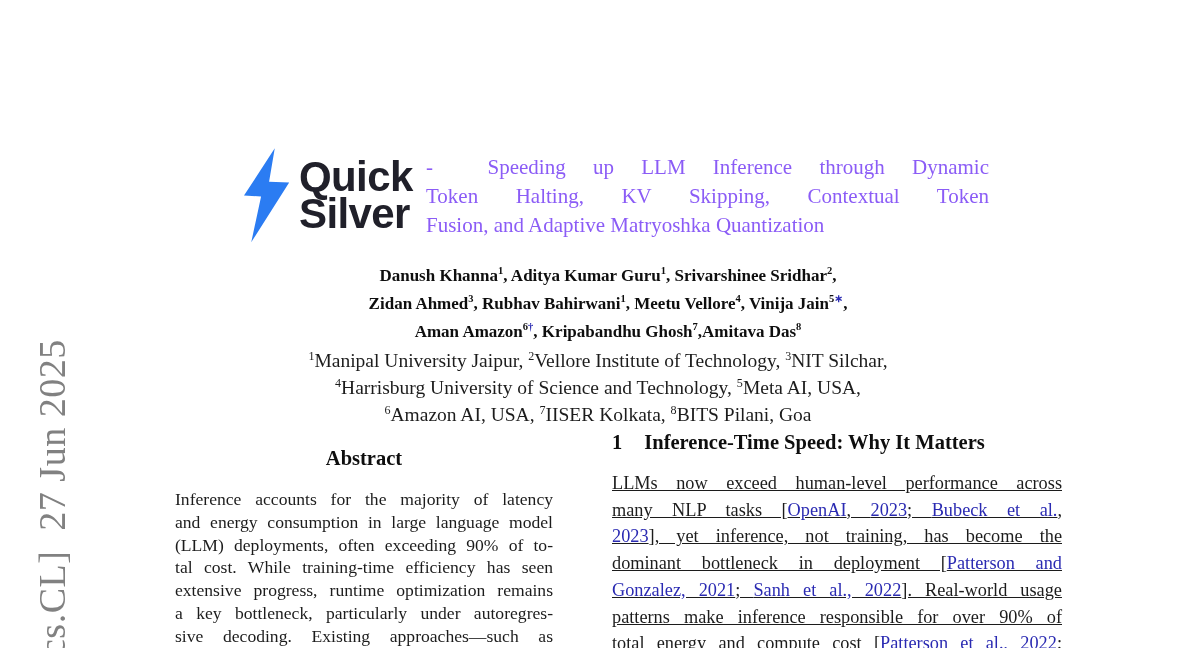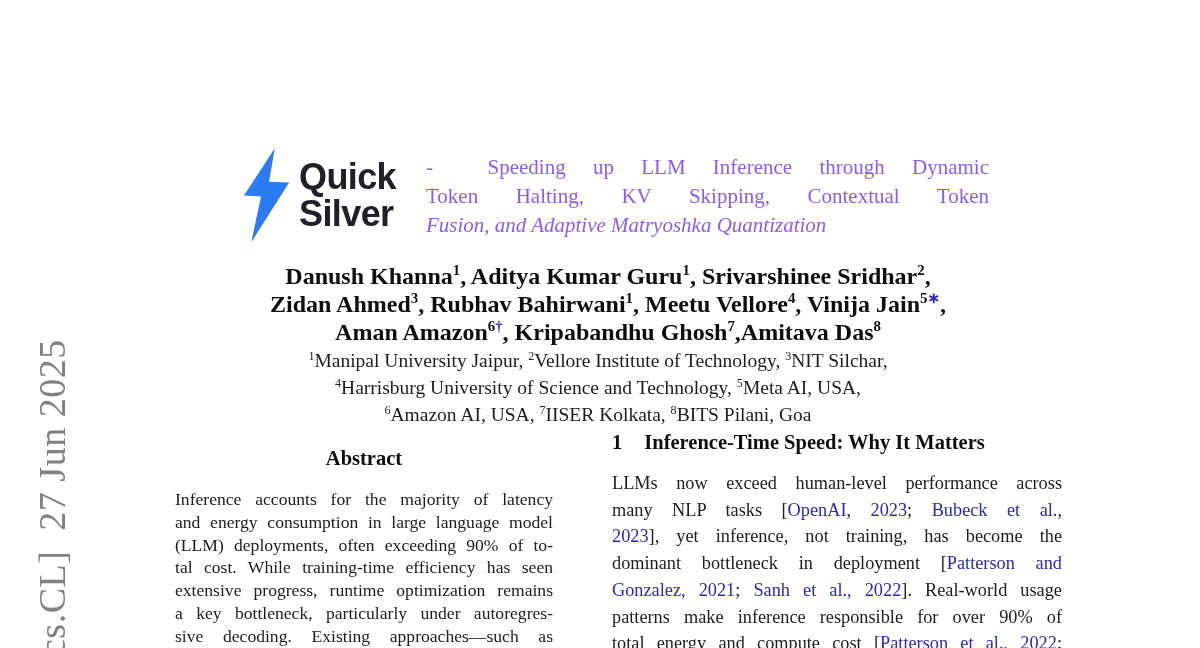--- a/index.html
+++ b/index.html
@@ -17,50 +17,50 @@
     font-size:38px; letter-spacing:0.5px; color:var(--banner,#818181);
     white-space:pre;
   }
 
   
   #logo { left:238px; top:147px; width:158px; height:96px; display:flex; align-items:center; }
   #logo svg { width:58px; height:94px; flex:0 0 auto; color:var(--bolt,#2b7cf2); }
   #logo svg path { fill:currentColor; }
   .logotext {
     font-family:"Liberation Sans", sans-serif; font-weight:bold;
-    font-size:36px; line-height:37px; letter-spacing:-0.6px;
+    font-size:42px; line-height:37px; letter-spacing:-0.6px;
     color:var(--logo-text,#20202a); margin-left:3px;
   }
 
   
   #paper-title { left:402px; top:153px; width:563px; font-size:21px; line-height:29.2px; color:#8b5cf6;margin-left:24px; }
   #paper-title .line { text-align:justify; text-align-last:justify; }
-  #paper-title .line:last-child { text-align-last:left;font-style:italic; }
+  #paper-title .line:last-child { text-align-last:left; }
 
   
   #author-list  { left:134px; top:262px; width:948px; text-align:center;
-                  font-weight:bold; font-size:24px; line-height:28px; color:#0e0e0e; }
+                  font-weight:bold; font-size:17px; line-height:28px; color:#0e0e0e; }
   #affiliation-list { left:124px; top:347px; width:948px; text-align:center;
                   font-size:19.5px; line-height:27.2px; }
 
   .sup  { vertical-align:super; font-size:0.62em; line-height:0; }
   .cite { color:var(--citation,#2a2ab2); }
 
   
   #abstract-column { left:175px; top:431px; width:378px; }
   #abstract-heading { text-align:center; font-weight:bold; font-size:20.5px; color:#0e0e0e;margin-top:16px; }
   #abstract-text { margin-top:18px; font-size:17.6px; line-height:22.8px; }
   #abstract-text .line { text-align:justify; text-align-last:justify; }
 
   
   #section-column { left:612px; top:431px; width:450px; }
   #section-heading { display:flex; font-weight:bold; font-size:20.5px; color:#0e0e0e; }
   #section-number { margin-right:22px; }
   #section-text { margin-top:16px; font-size:18.3px; line-height:26.7px; }
-  #section-text .line { text-align:justify; text-align-last:justify; }
+  #section-text .line { text-align:justify; text-align-last:justify;text-decoration:underline; }
 </style>
 </head>
 <body>
 
 <div id="arxiv-banner" class="abs">cs.CL]  27 Jun 2025</div>
 
 <div id="logo" class="abs">
   <svg viewBox="0 0 58 94" aria-hidden="true">
     <path d="M40 1 L6 46 L23 48 L10 93 L52 36 L32 34 Z" transform="rotate(-4 29 47)"></path>
   </svg>

